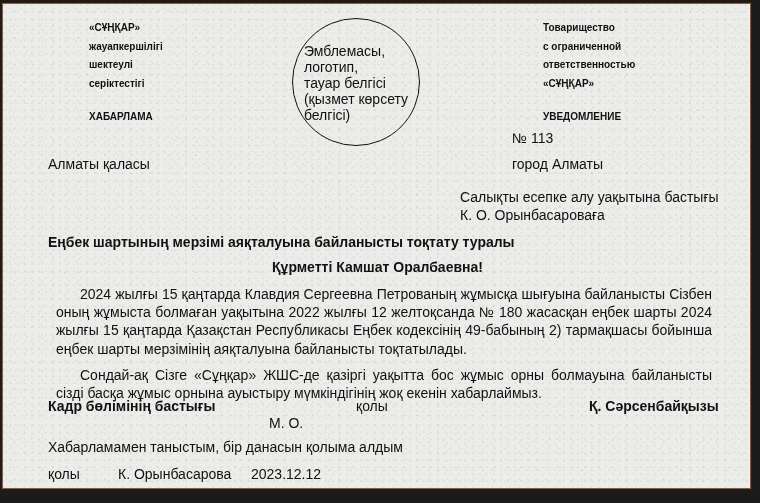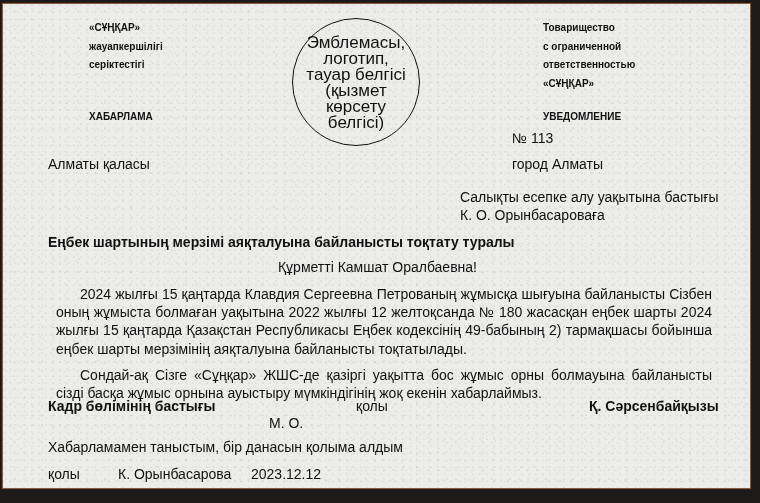--- a/index.html
+++ b/index.html
@@ -47,36 +47,36 @@
       left: 289px;
       top: 14px;
       width: 128px;
       height: 128px;
       border: 1.5px solid #111;
       border-radius: 50%;
       box-sizing: border-box;
       display: flex;
       align-items: center;
       justify-content: center;
-      text-align: center;
-      font-size: 17px;
+      text-align: left;
+      font-size: 14px;
       line-height: 16px;
       padding-top: 2px;
     }
 
     #left-date { left: 45px; top: 133px; }
     #left-city { left: 45px; top: 151px; }
     #right-no { left: 509px; top: 125px; }
     #right-city { left: 509px; top: 151px; }
 
     #addr-1 { left: 457px; top: 184px; }
     #addr-2 { left: 457px; top: 202px; }
 
     #subject { left: 45px; top: 229px; font-weight: bold; }
-    #salutation { left: 0; width: 749px; top: 254px; text-align: center; font-weight: normal; }
+    #salutation { left: 0; width: 749px; top: 254px; text-align: center; font-weight: bold; }
 
     .body-text {
       left: 45px;
       top: 273px;
       width: 672px;
       font-size: 14px;
       line-height: 18.2px;
       text-align: justify;
     }
     .body-text p { margin: 8px; text-indent: 24px; }
@@ -92,20 +92,21 @@
     #ack-date { left: 248px; top: 461px; }
   </style>
 </head>
 <body>
 
 <div class="frame">
 
   <div id="left-org" class="abs center-block">
     <div>«СҰҢҚАР»</div>
     <div>жауапкершілігі</div>
+    <div>шектеулі</div>
     <div>серіктестігі</div>
   </div>
   <div id="left-title" class="abs center-block">ХАБАРЛАМА</div>
 
   <div class="abs emblem">
     <div>
       <div>Эмблемасы,</div>
       <div>логотип,</div>
       <div>тауар белгісі</div>
       <div>(қызмет көрсету</div>

